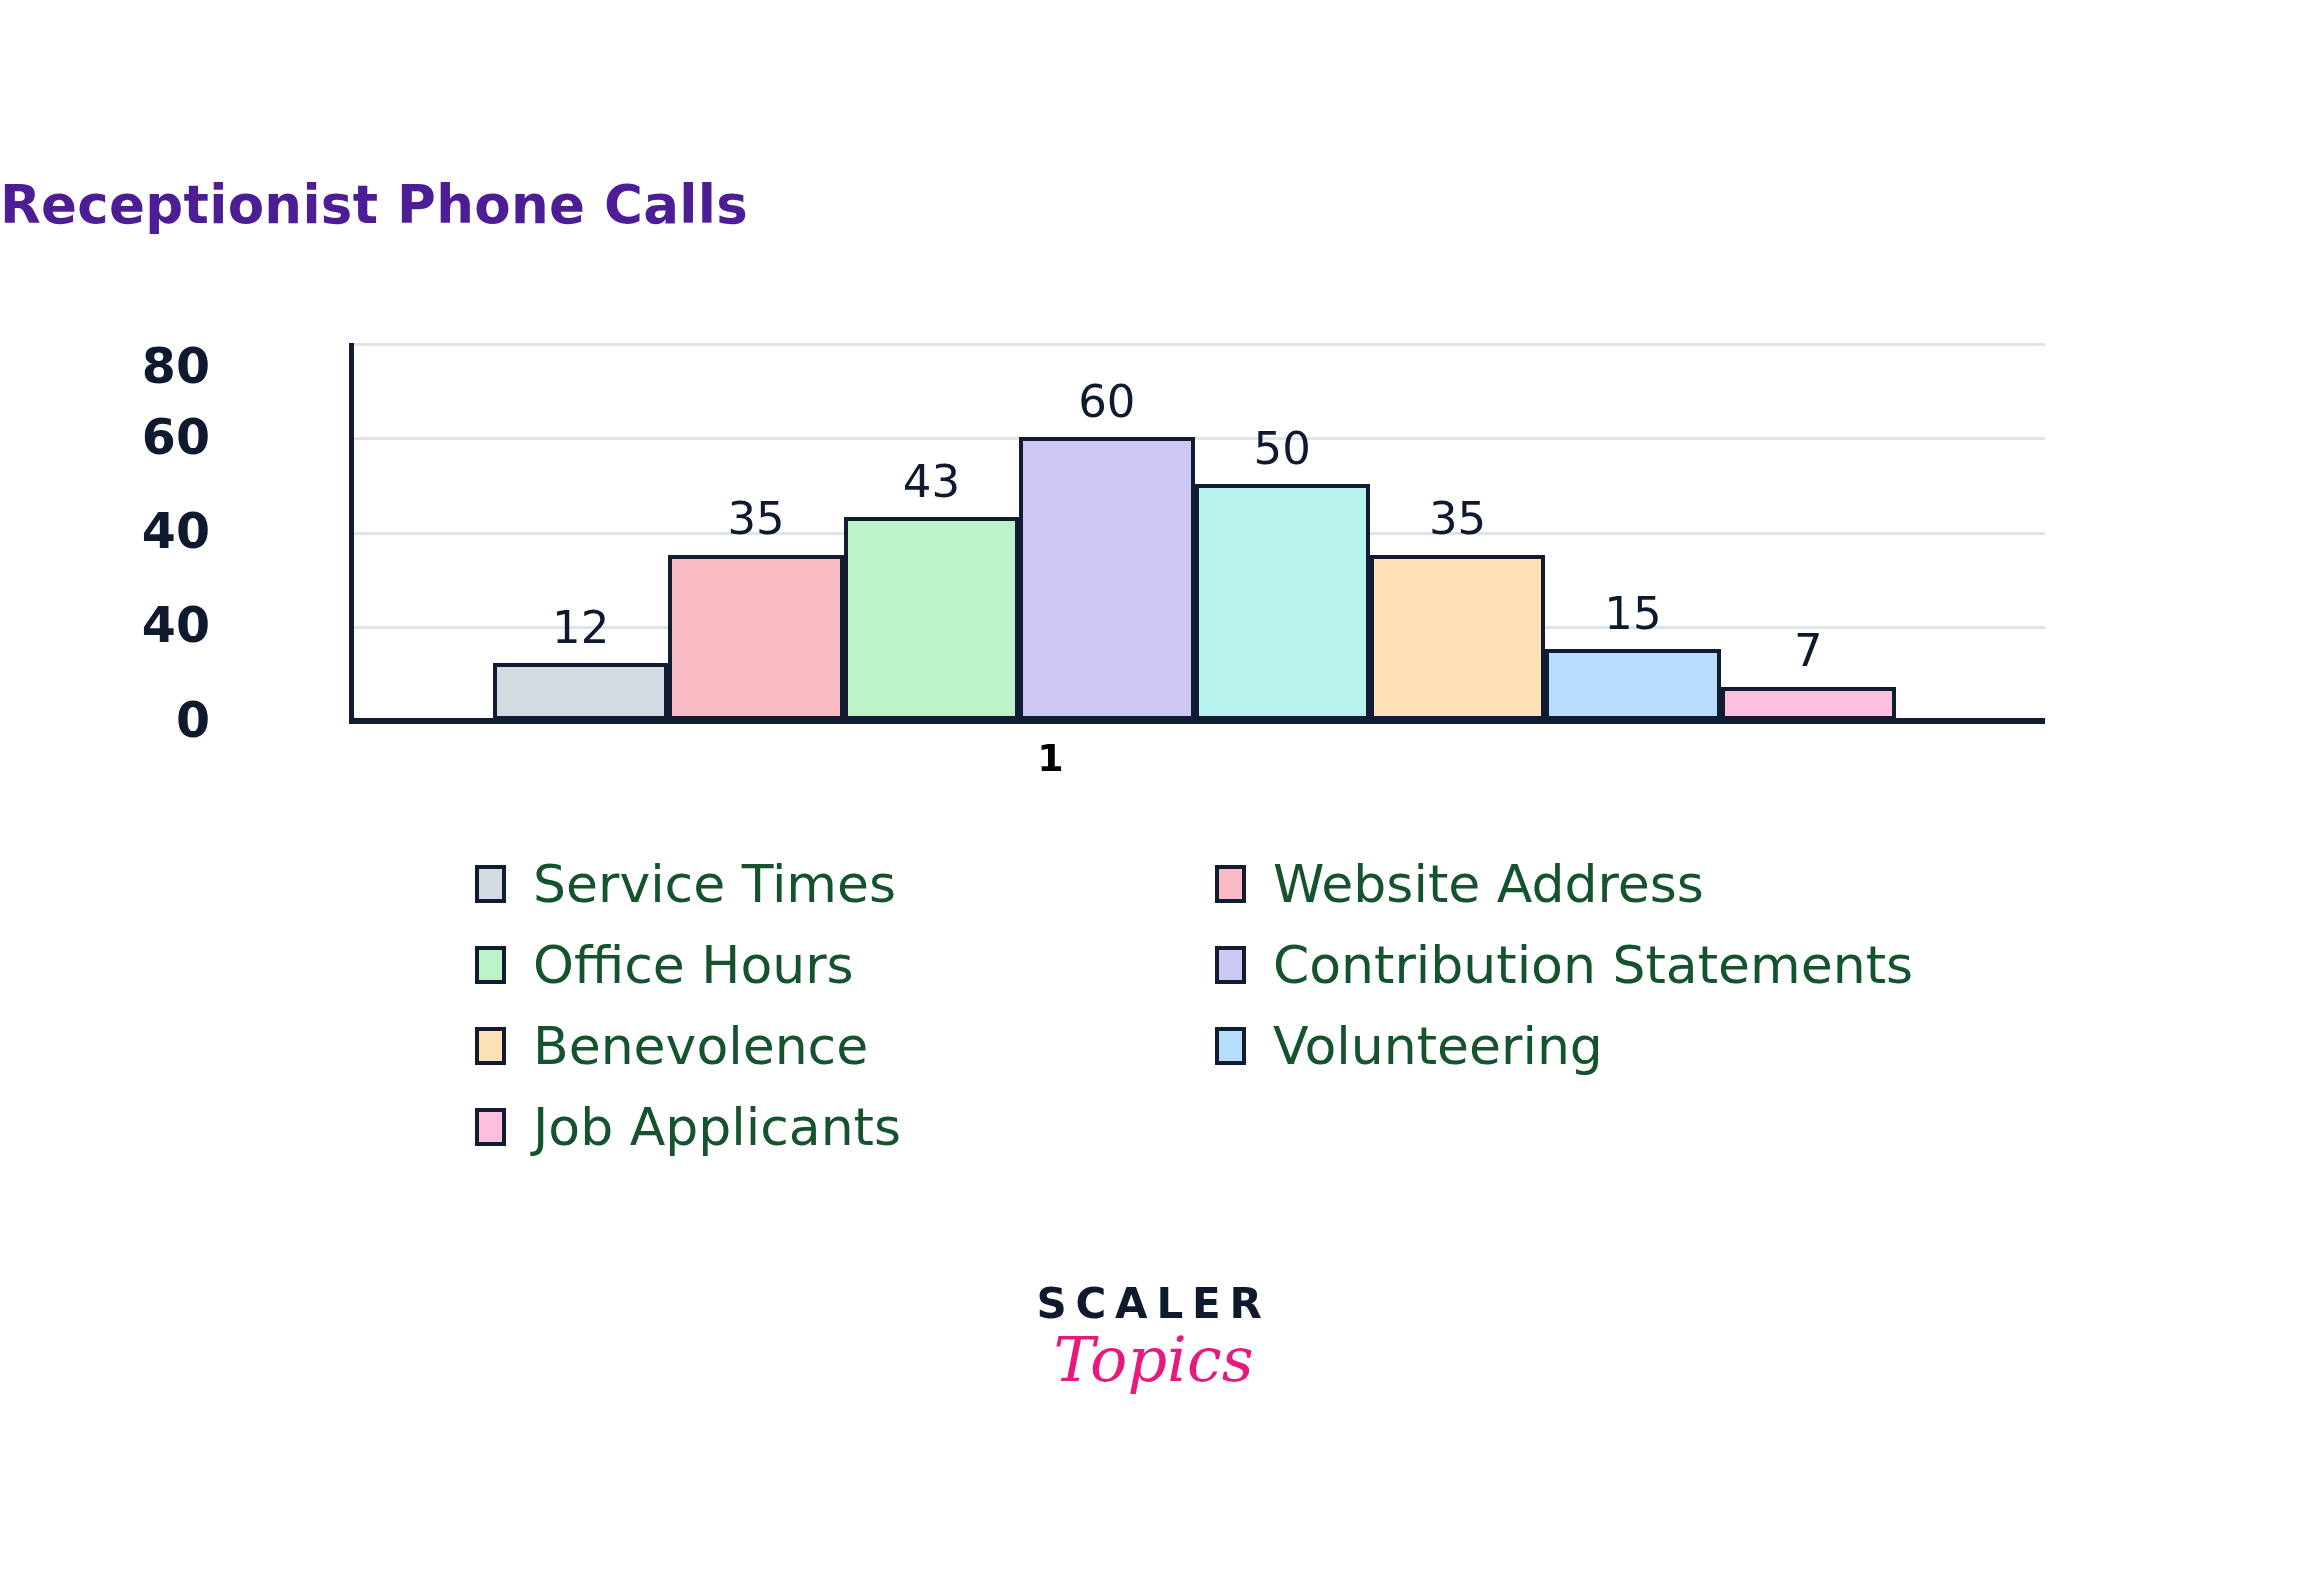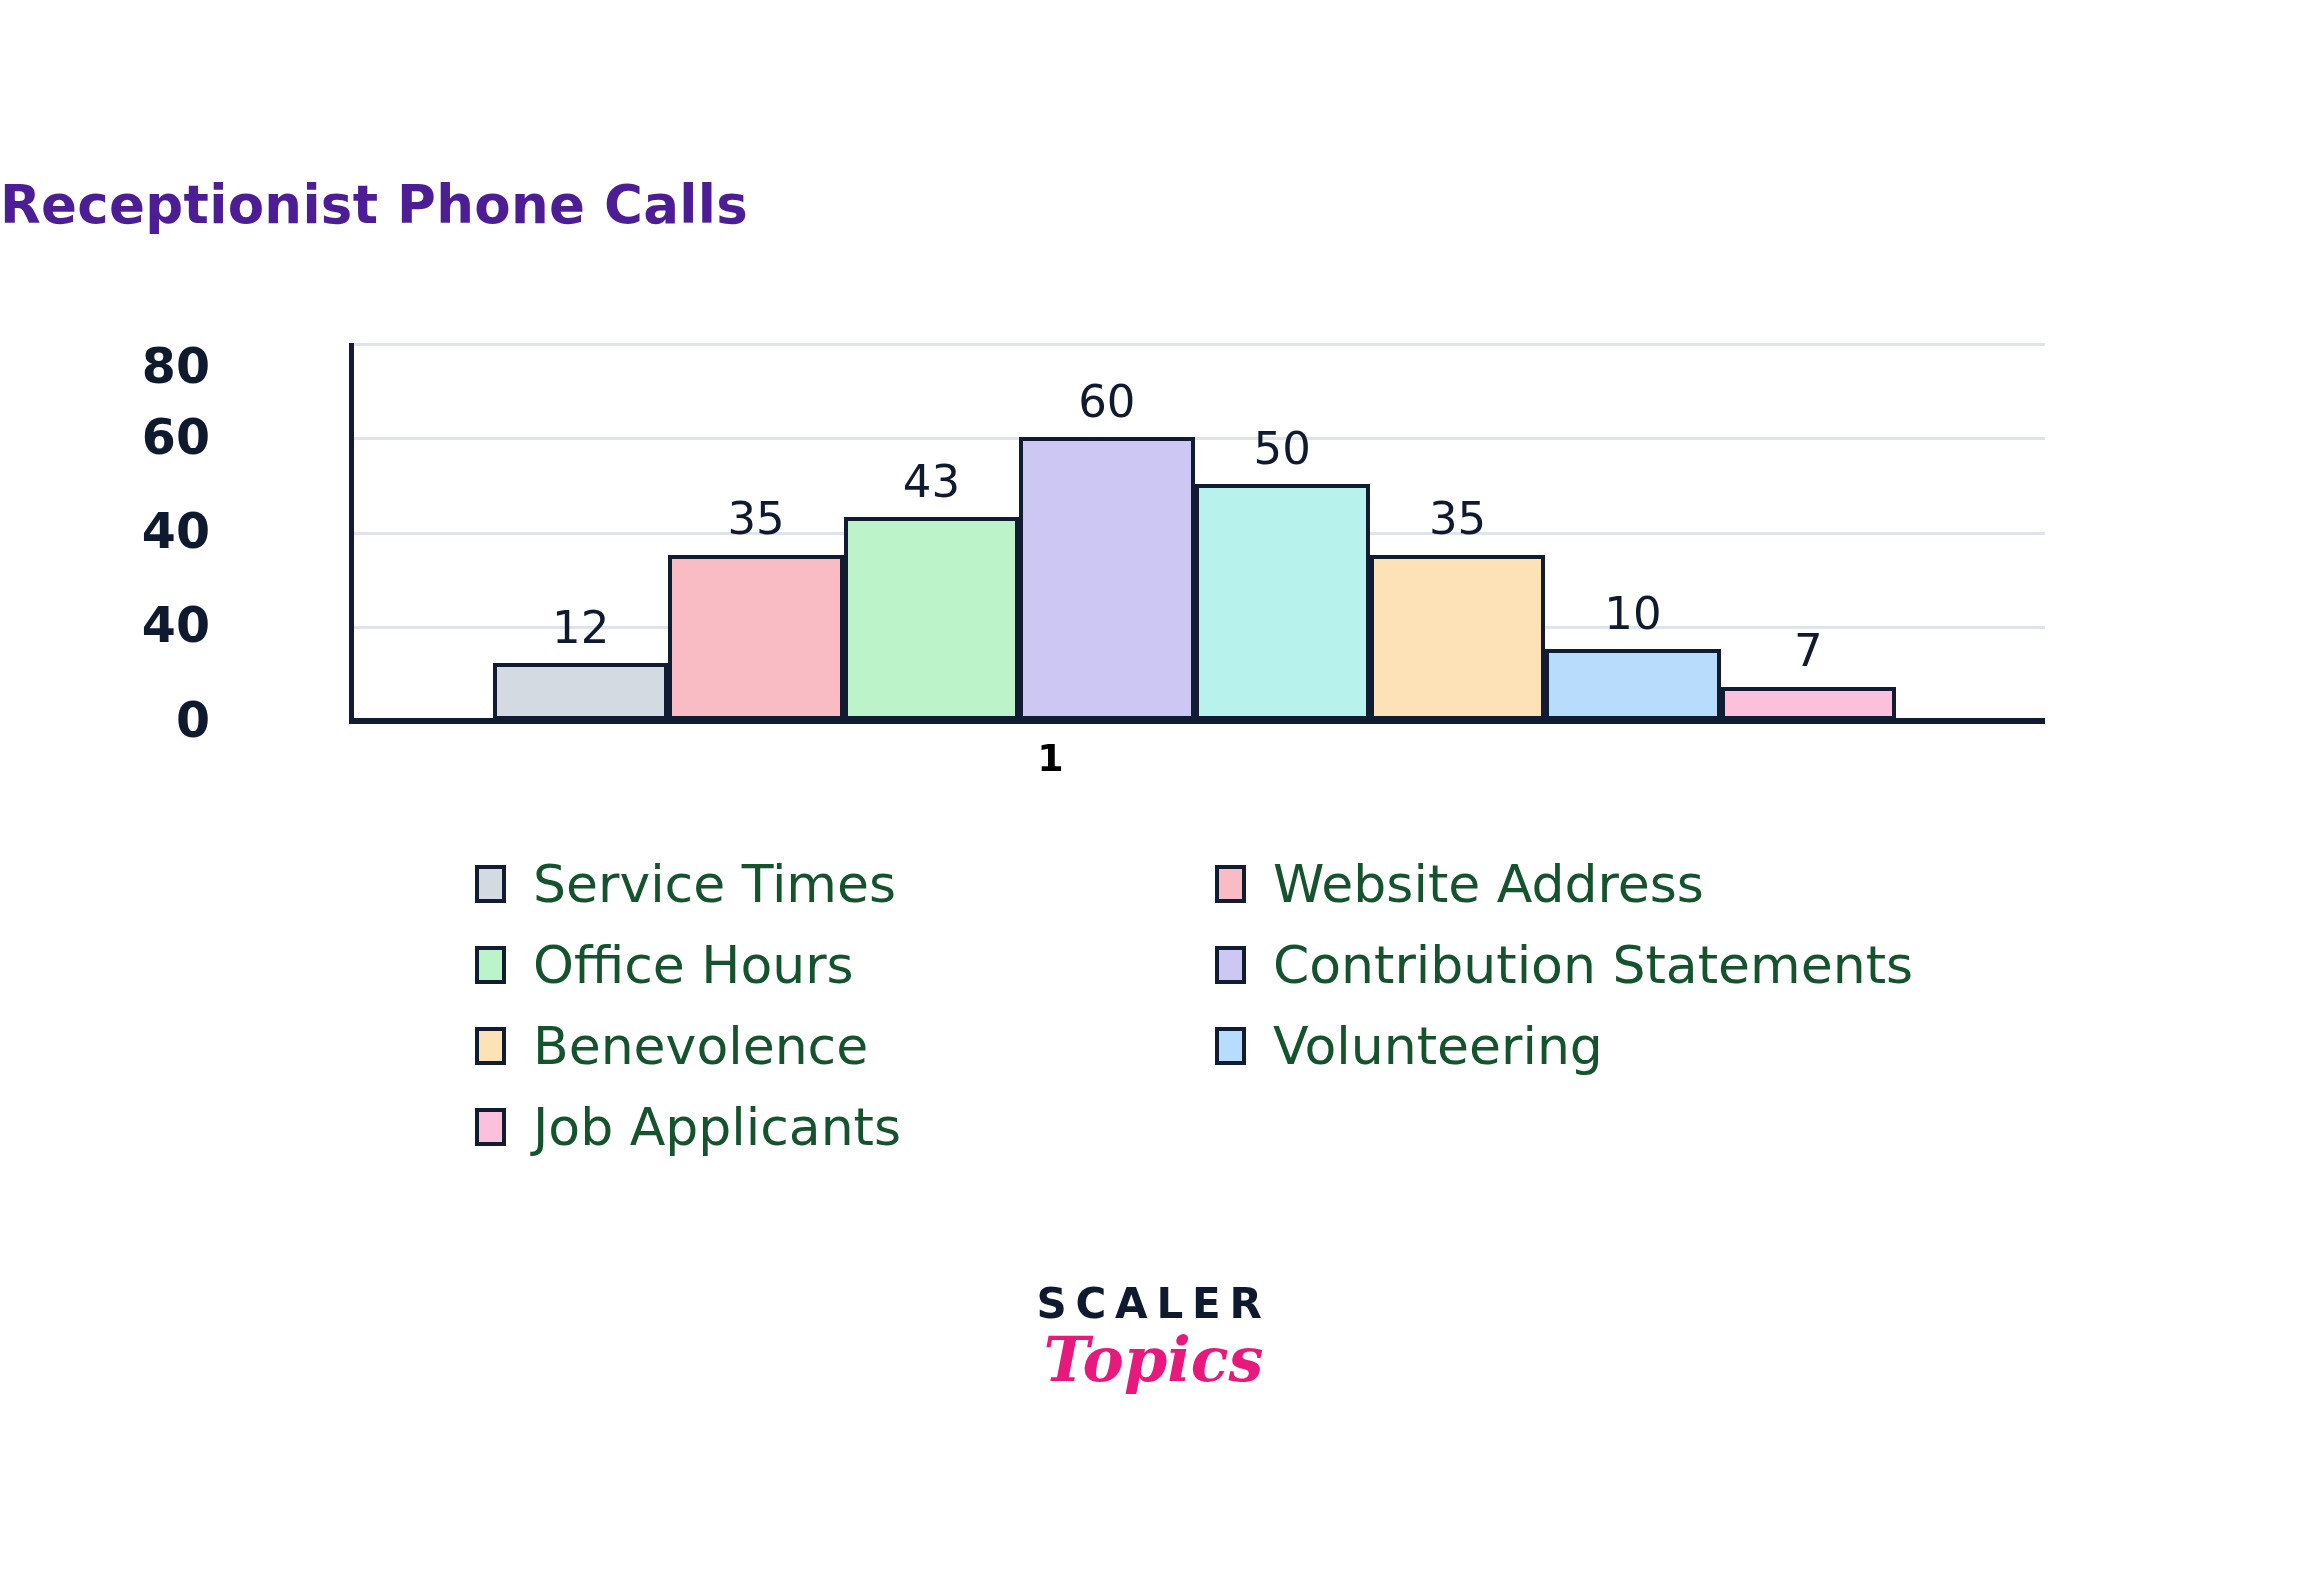--- a/index.html
+++ b/index.html
@@ -164,21 +164,21 @@
     font-weight: bold;
     letter-spacing: 8.8px;
     color: #0f1a2e;
     display: block;
     line-height: 1.05;
   }
   #logo-topics {
     font-family: "DejaVu Serif", serif;
     font-size: 62px;
     font-style: italic;
-    font-weight: bold;
+    font-weight: normal;
     color: #e8197d;
     display: block;
     line-height: 1.05;
     margin-top: 1.4px;
   }
 </style>
 </head>
 <body>
 
 <div id="chart-title">Receptionist Phone Calls</div>
@@ -217,21 +217,21 @@
     </div>
     <div class="bar-slot">
       <div class="bar-value" style="bottom: 245px;">50</div>
       <div class="bar-rect" style="height: 236px; background: rgb(184, 242, 236); border-color: rgb(17, 28, 51);"></div>
     </div>
     <div class="bar-slot">
       <div class="bar-value" style="bottom: 175px;">35</div>
       <div class="bar-rect" style="height: 165px; background: rgb(253, 226, 184); border-color: rgb(17, 28, 51);"></div>
     </div>
     <div class="bar-slot">
-      <div class="bar-value" style="bottom: 80px;">10</div>
+      <div class="bar-value" style="bottom: 80px;">15</div>
       <div class="bar-rect" style="height: 71px; background: rgb(183, 220, 252); border-color: rgb(17, 28, 51);"></div>
     </div>
     <div class="bar-slot">
       <div class="bar-value" style="bottom: 43px;">7</div>
       <div class="bar-rect" style="height: 33px; background: rgb(251, 192, 220); border-color: rgb(17, 28, 51);"></div>
     </div>
   </div>
 
 <div id="xaxis-label">1</div>
 

